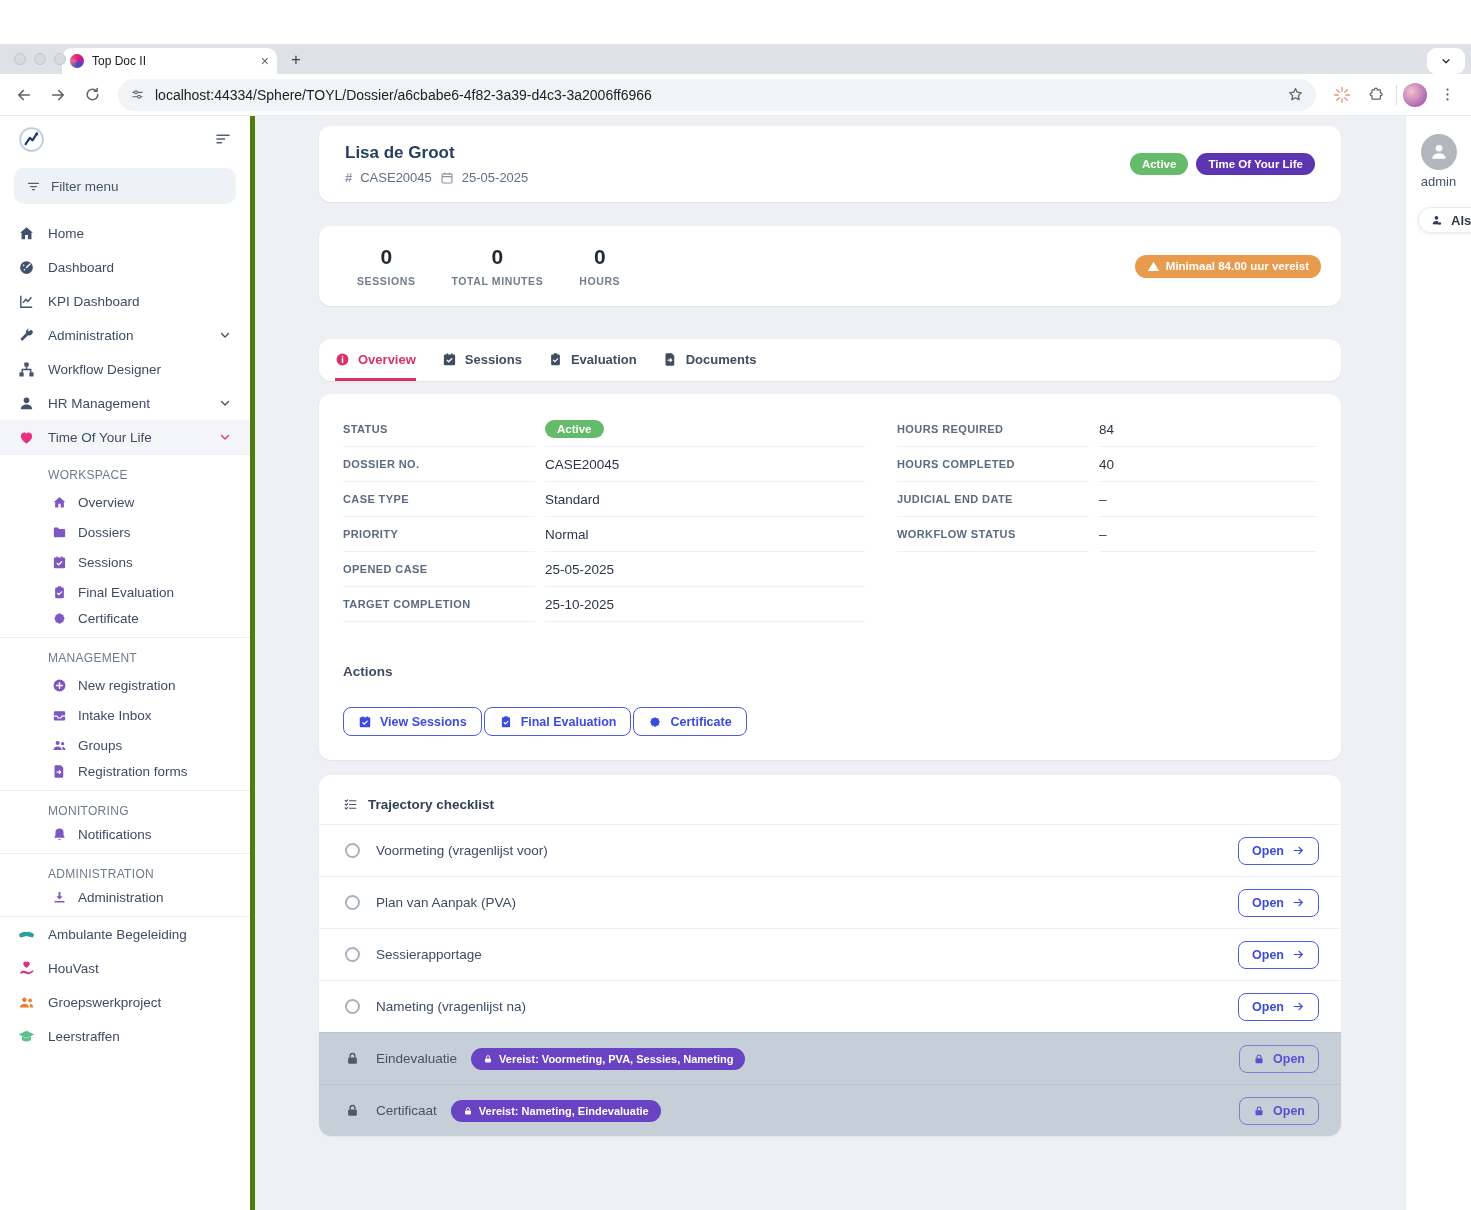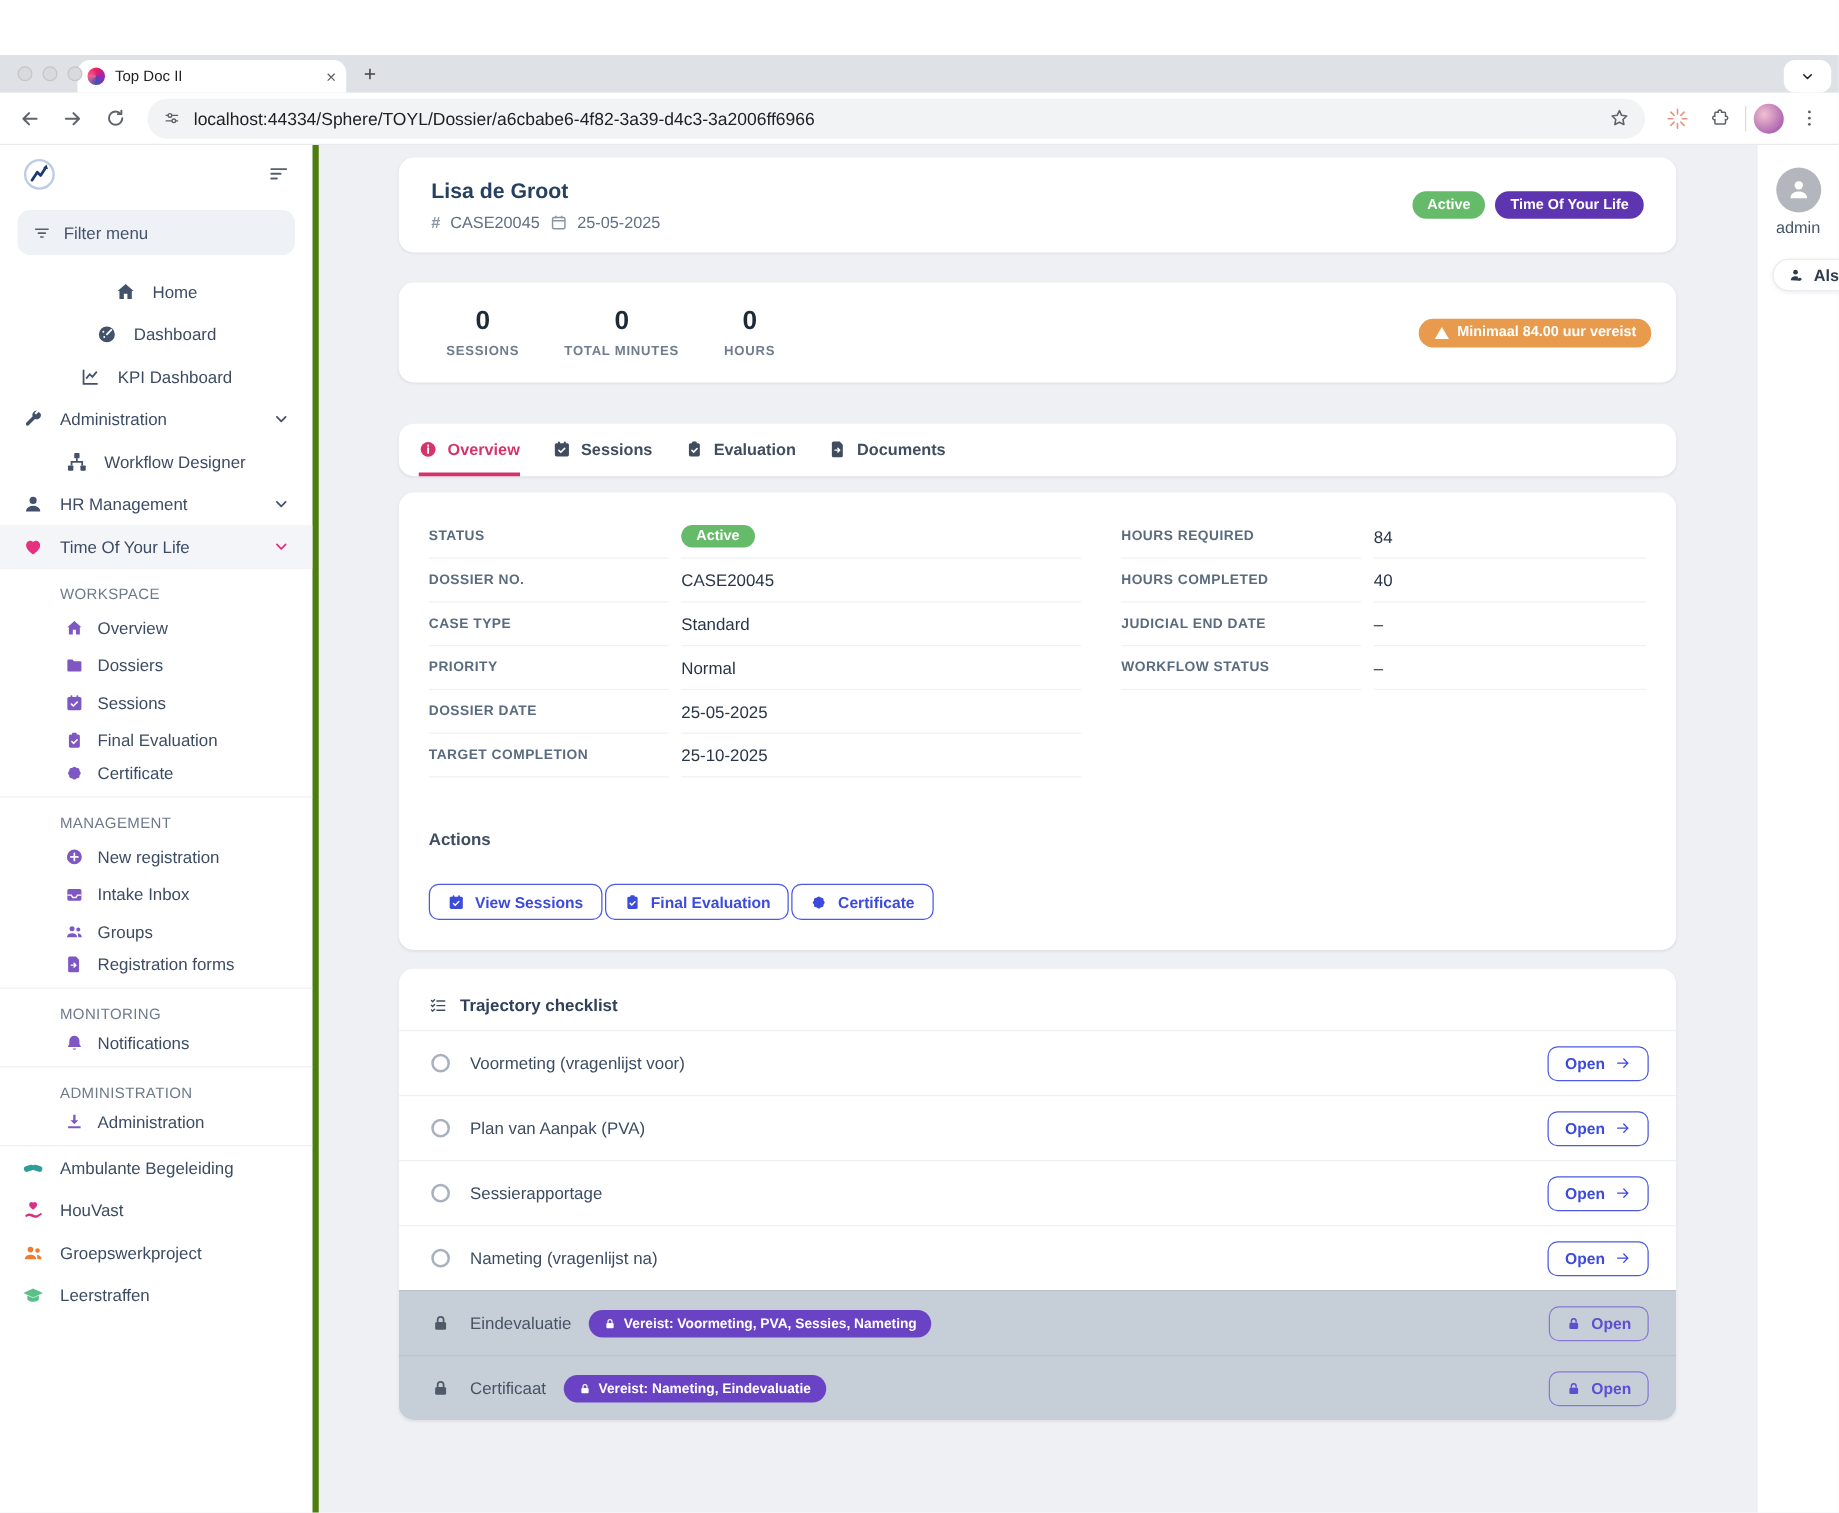--- a/index.html
+++ b/index.html
@@ -29,21 +29,21 @@
   .mainwrap { flex:1; display:flex; flex-direction:column; min-width:0; }
   .content { flex:1 0 auto; padding:10px 64px 0 64px; }
   .rightpanel { width:66px; background:#fff; border-left:1px solid #e7eaee; flex:none; position:relative; }
 
   
   .side-head { height:46px; display:flex; align-items:center; padding:0 18px; }
   .collapse { margin-left:auto; color:#55606e; }
   .filterbox { margin:6px 14px 12px; background:#eef1f5; border-radius:10px; height:36px; display:flex; align-items:center; padding:0 12px; gap:10px; color:#55606e; }
   .filterbox input { border:none; background:transparent; outline:none; font-size:13.5px; color:#3d4c63; width:100%; font-family:inherit; }
   .filterbox input::placeholder { color:#45546a; opacity:1; }
-  .nav-item { height:34px; display:flex; align-items:center; padding:0 18px; gap:13px; font-size:13.5px; cursor:default;justify-content:center; }
+  .nav-item { height:34px; display:flex; align-items:center; padding:0 18px; gap:13px; font-size:13.5px; cursor:default; }
   .nav-item .ic { color:#42526b; }
   .nav-item.active { background:#f3f5f9; }
   .nav-item.active .ic { color:#e5317f; }
   .chev { margin-left:auto; color:#939dac; }
   .chev.pink { color:#e5317f; }
   .divider { border-top:1px solid #edeff3; }
   .sect-title { padding:13px 18px 5px 48px; font-size:12px; color:#6e7a8b; letter-spacing:.3px; }
   .sub-item { height:30px; display:flex; align-items:center; padding:0 18px 0 52px; gap:11px; font-size:13.5px; }
   .sub-item .ic { color:#7e57c2; }
   .pad-b { padding-bottom:8px; }
@@ -679,21 +679,21 @@
               </div>
               <div class="drow">
                 <span class="dlabel">CASE TYPE</span>
                 <span class="dval">Standard</span>
               </div>
               <div class="drow">
                 <span class="dlabel">PRIORITY</span>
                 <span class="dval">Normal</span>
               </div>
               <div class="drow">
-                <span class="dlabel">DOSSIER DATE</span>
+                <span class="dlabel">OPENED CASE</span>
                 <span class="dval">25-05-2025</span>
               </div>
               <div class="drow">
                 <span class="dlabel">TARGET COMPLETION</span>
                 <span class="dval">25-10-2025</span>
               </div>
             </div>
             <div class="dtable narrow">
               <div class="drow">
                 <span class="dlabel">HOURS REQUIRED</span>

